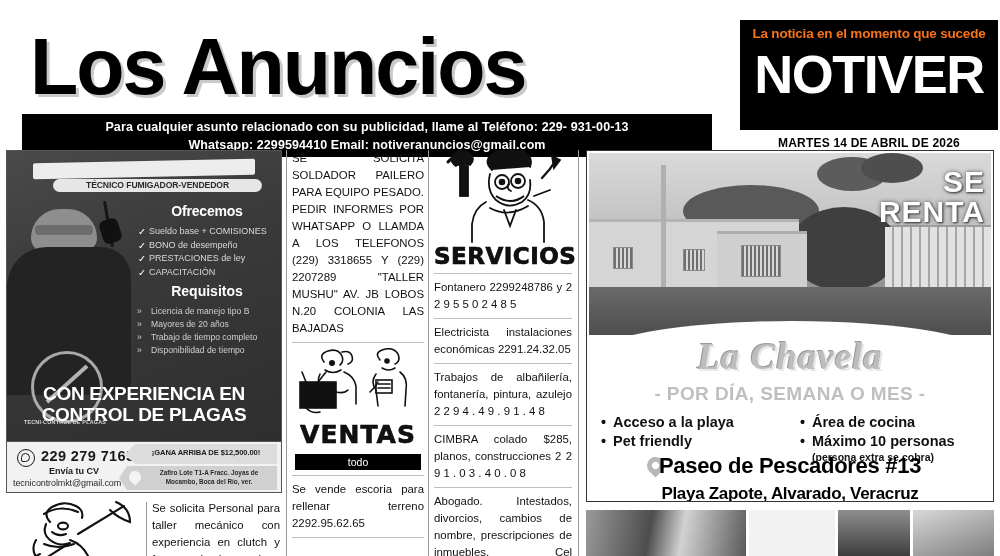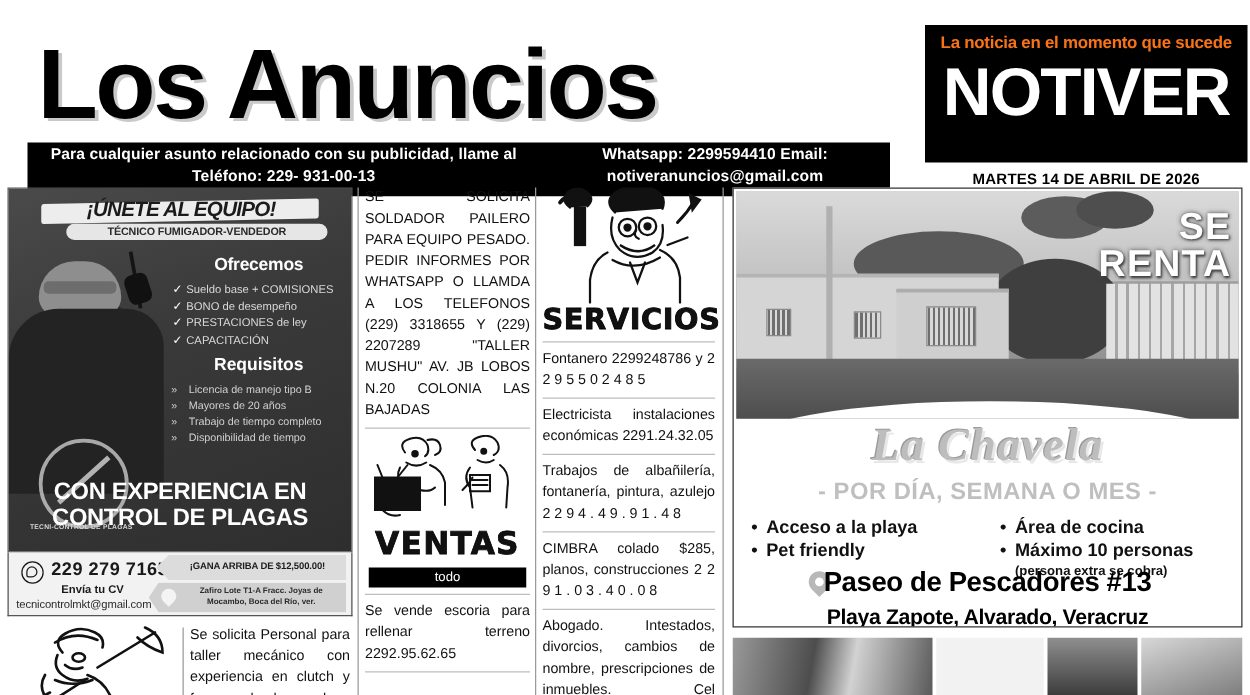--- a/index.html
+++ b/index.html
@@ -14,21 +14,21 @@
   .masthead{position:absolute;left:0;top:16px;width:829px;height:148px;}
   .mh-left{position:absolute;left:0;top:0;width:736px;height:148px;}
   .mh-title{
     position:absolute;left:30px;top:12px;width:690px;height:78px;
     font-size:79px;line-height:78px;font-weight:bold;letter-spacing:-2px;
     color:#000;text-shadow:3px 3px 0 #c9c9c9;white-space:nowrap;
   }
   .mh-bar{
     position:absolute;left:22px;top:98px;width:690px;height:43px;
     background:#000;color:#fff;text-align:center;
-    display:flex;flex-direction:row;justify-content:center;
+    display:flex;flex-direction:column;justify-content:center;
   }
   .mh-bar div{font-size:12.5px;line-height:18px;font-weight:bold;letter-spacing:.1px;}
 
   .mh-right{position:absolute;left:740px;top:4px;width:258px;height:144px;}
   .nv-box{
     position:absolute;left:0;top:0;width:258px;height:110px;background:#000;
     display:flex;flex-direction:column;align-items:center;justify-content:flex-start;
   }
   .nv-slogan{color:#f97316;font-size:13.5px;font-weight:bold;line-height:15px;margin-top:6px;letter-spacing:-.2px;white-space:nowrap;}
   .nv-word{color:#fff;font-size:54px;font-weight:bold;line-height:54px;letter-spacing:-1.5px;margin-top:6px;}
@@ -201,21 +201,20 @@
             <div class="w-hand"></div>
             <div class="w-arm"></div>
             <div class="w-head"></div>
             <div class="w-body">
               <div class="w-logo"></div>
               <div class="w-logotext">TECNI-CONTROL DE PLAGAS</div>
             </div>
           </div>
 
           <div class="fumi-ribbon"></div>
-          <div class="fumi-h1">¡ÚNETE AL EQUIPO!</div>
           <div class="fumi-sub">TÉCNICO FUMIGADOR-VENDEDOR</div>
 
           <div class="fumi-r">
             <div class="f-head">Ofrecemos</div>
             <div class="f-li"><span class="ck">✓</span><span>Sueldo base + COMISIONES</span></div>
             <div class="f-li"><span class="ck">✓</span><span>BONO de desempeño</span></div>
             <div class="f-li"><span class="ck">✓</span><span>PRESTACIONES de ley</span></div>
             <div class="f-li"><span class="ck">✓</span><span>CAPACITACIÓN</span></div>
 
             <div class="f-head2">Requisitos</div>

